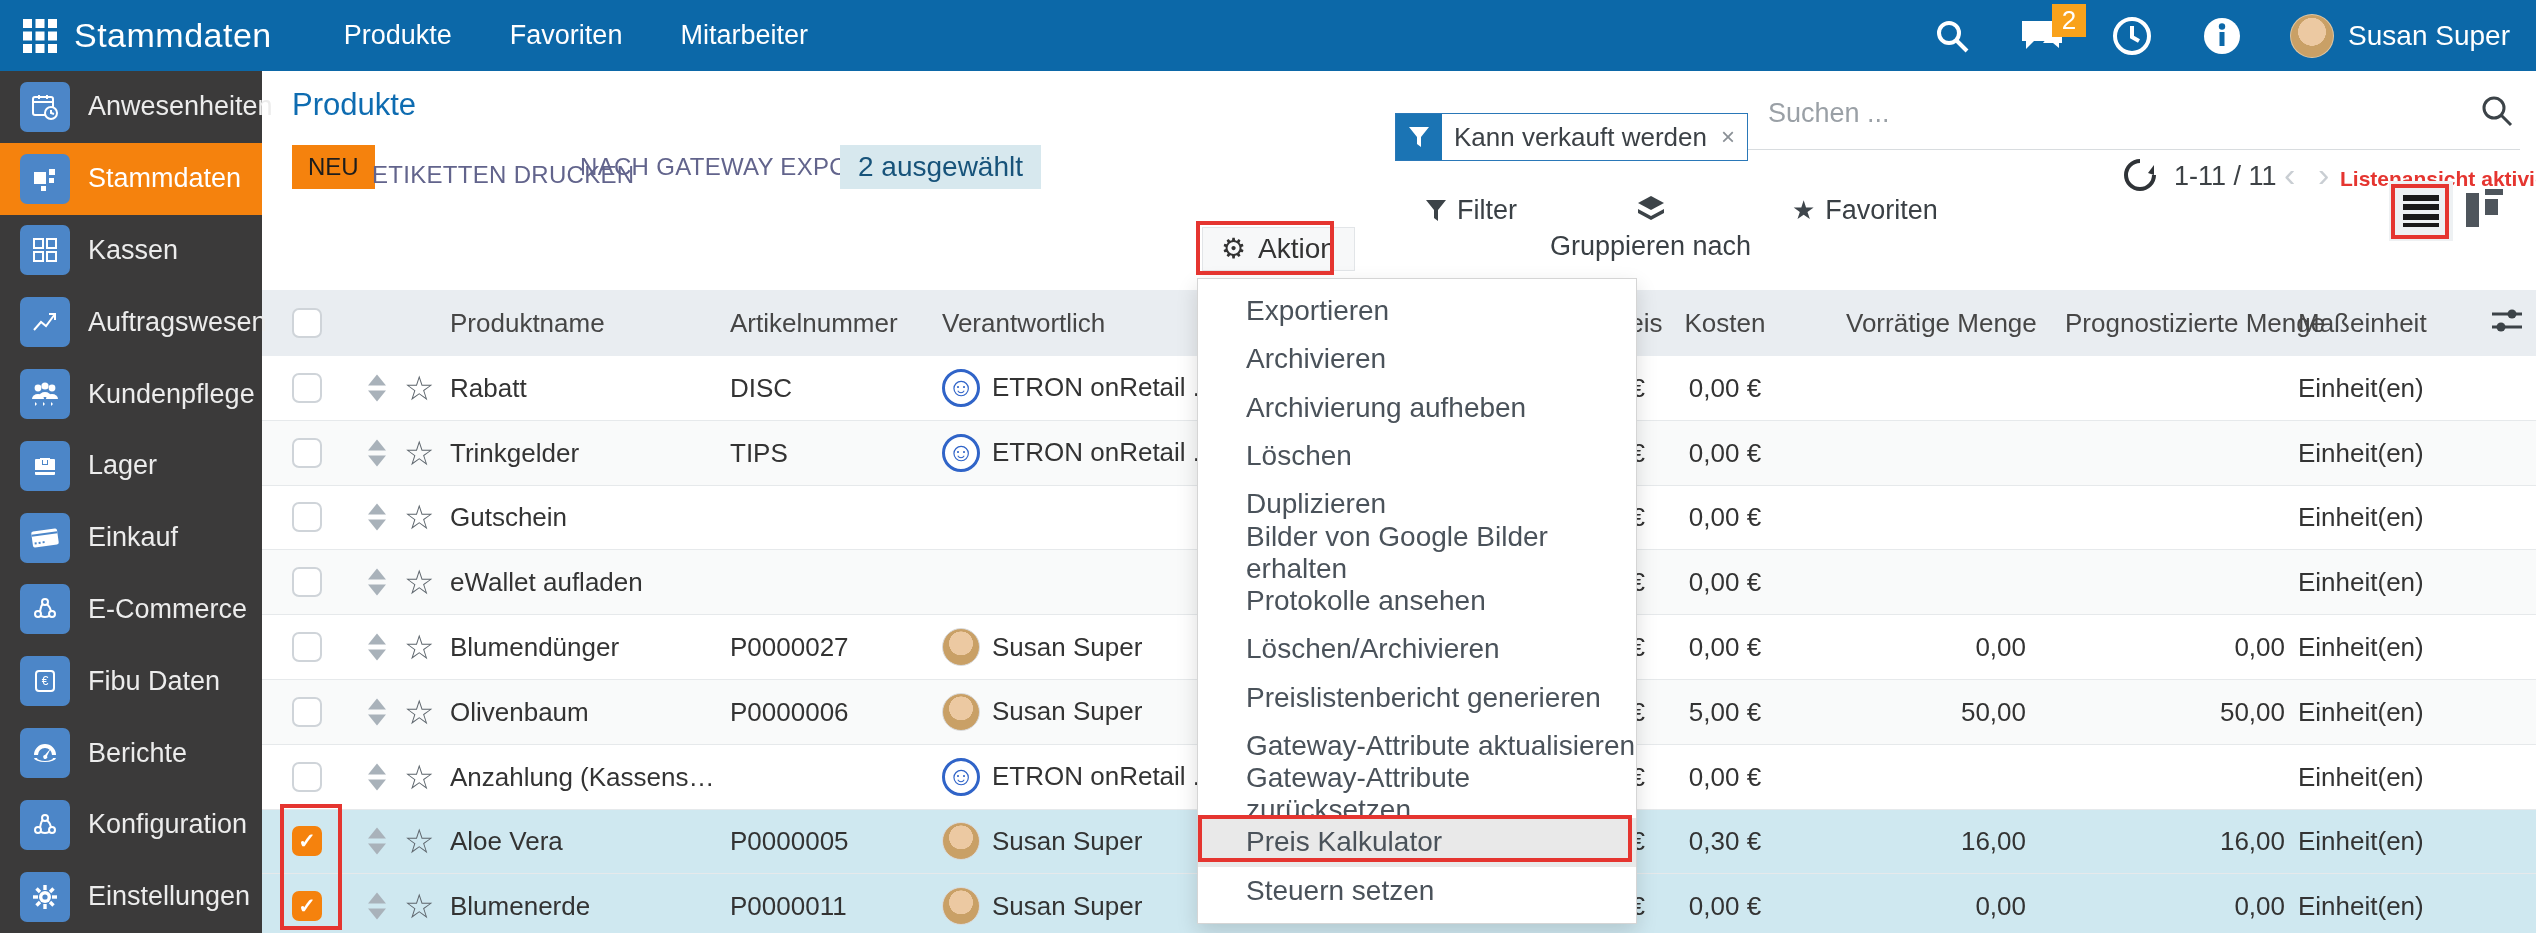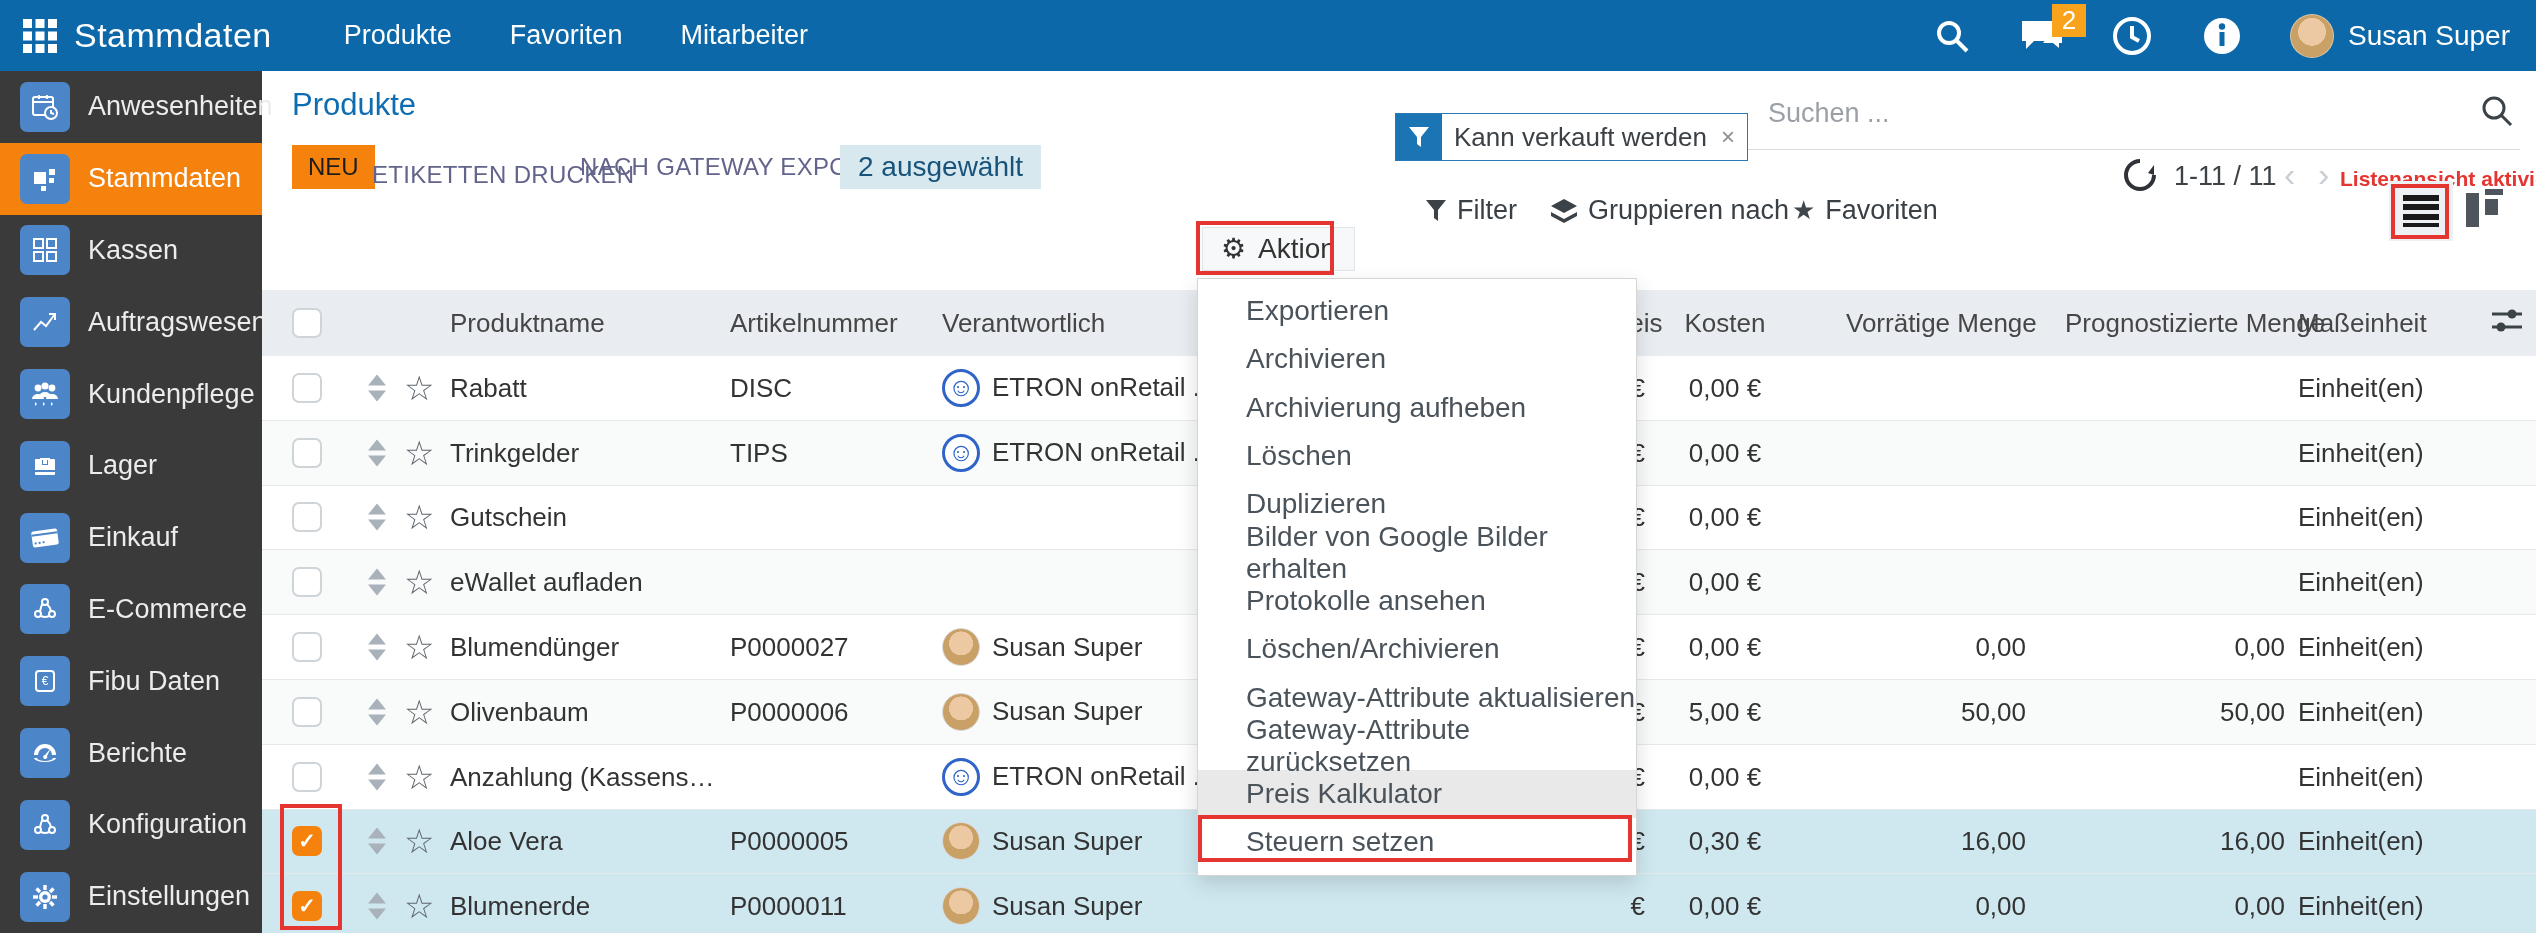--- a/index.html
+++ b/index.html
@@ -40,21 +40,21 @@
 
   
   .btn-neu{position:absolute;left:30px;top:74px;height:44px;padding:0 16px;background:#f5820d;border:0;color:#1d1d1d;font-size:24px;cursor:pointer;font-family:inherit;}
   .btn-flat{position:absolute;top:74px;height:44px;background:none;border:0;color:#62648c;font-size:24px;letter-spacing:.3px;cursor:pointer;font-family:inherit;}
   .btn-etiketten{left:104px;margin-top:8px;}
   .btn-gateway{left:312px;}
   .sel-badge{position:absolute;left:578px;top:74px;height:44px;display:flex;align-items:center;padding:0 18px;background:#d7e8ee;color:#17537a;font-size:28px;}
 
   
   .ctrl{position:absolute;top:124px;display:flex;align-items:center;gap:10px;font-size:27px;color:#3a4045;cursor:pointer;}
-  .ctrl-filter{left:1163px;} .ctrl-group{left:1288px;} .ctrl-fav{left:1530px;}
+  .ctrl-filter{left:1163px;} .ctrl-group{left:1288px;flex-direction:column;} .ctrl-fav{left:1530px;}
   .fav-star{font-size:26px;color:#3f464c;}
 
   
   .refresh{position:absolute;left:1860px;top:86px;cursor:pointer;}
   .pg-range{position:absolute;left:1912px;top:90px;font-size:27px;color:#3d4246;}
   .chev{position:absolute;top:84px;font-size:34px;color:#c9ced3;cursor:pointer;}
   .chev-l{left:2022px;} .chev-r{left:2056px;}
   .view-hint{position:absolute;left:2078px;top:96px;font-size:21px;font-weight:bold;color:#e53530;white-space:nowrap;}
   .view-list{position:absolute;left:2127px;top:110px;width:64px;height:60px;background:#eef1f3;display:flex;align-items:center;justify-content:center;cursor:pointer;}
   .list-glyph{width:36px;height:32px;background:repeating-linear-gradient(180deg,#1a1a1a 0 6px,transparent 6px 9.5px);}
@@ -609,20 +609,21 @@
 
     <div class="dropdown" id="dropdown">
         <div class="dd-item">Exportieren</div>
         <div class="dd-item">Archivieren</div>
         <div class="dd-item">Archivierung aufheben</div>
         <div class="dd-item">Löschen</div>
         <div class="dd-item">Duplizieren</div>
         <div class="dd-item">Bilder von Google Bilder erhalten</div>
         <div class="dd-item">Protokolle ansehen</div>
         <div class="dd-item">Löschen/Archivieren</div>
+        <div class="dd-item">Preislistenbericht generieren</div>
         <div class="dd-item">Gateway-Attribute aktualisieren</div>
         <div class="dd-item">Gateway-Attribute zurücksetzen</div>
         <div class="dd-item hl">Preis Kalkulator</div>
         <div class="dd-item">Steuern setzen</div>
       </div>
 
     <div class="anno anno-aktion"></div>
     <div class="anno anno-checks"></div>
     <div class="anno anno-preis"></div>
     <div class="anno anno-list"></div>

